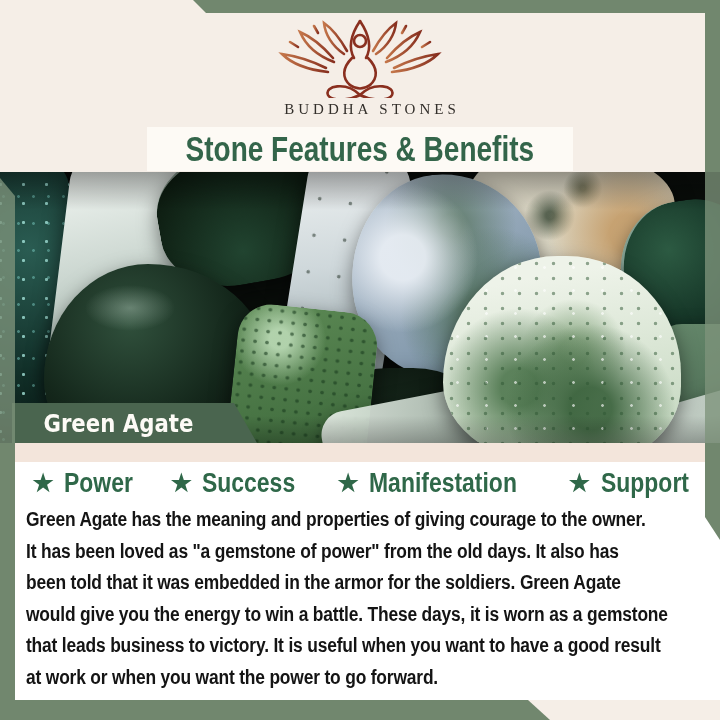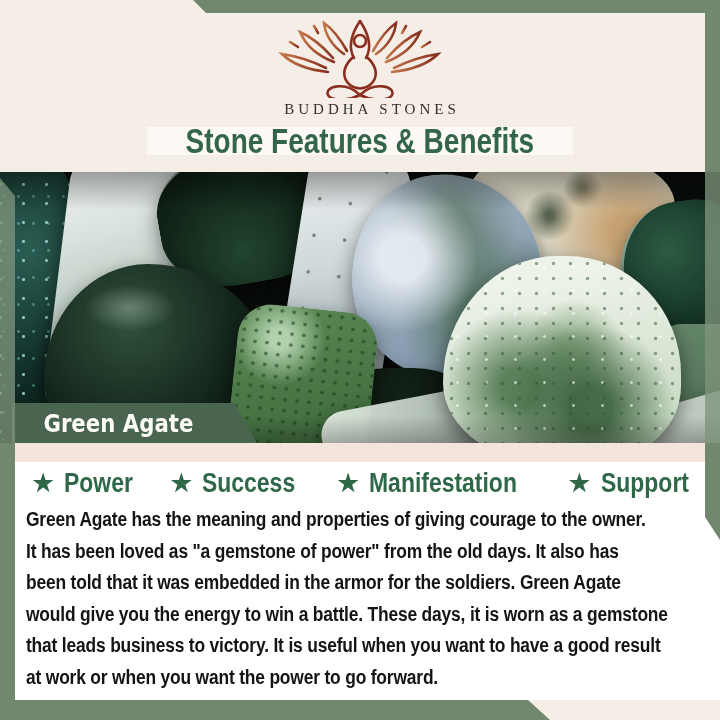--- a/index.html
+++ b/index.html
@@ -22,21 +22,21 @@
     clip-path:polygon(0 6px,15px 24px,15px 271px,0 271px);}
   .photo-strip-right{left:705px;top:172px;width:15px;height:271px;}
 
   
   .logo-wrap{left:0;top:18px;width:720px;text-align:center;}
   .brand-name{left:0;top:101px;width:720px;text-align:center;
     font-family:"Liberation Serif",serif;font-size:15px;letter-spacing:4px;
     color:#332f2b;font-weight:400;padding-left:12px;}
 
   
-  .title-band{left:147px;top:127px;width:426px;height:28px;background:#fdfaf5;
+  .title-band{left:147px;top:127px;width:426px;height:44px;background:#fdfaf5;
     display:flex;align-items:center;justify-content:center;}
   .title-band span{display:inline-block;white-space:nowrap;
     font-size:35px;font-weight:700;color:var(--title_green,#33654a);
     transform:scaleX(.8);transform-origin:center;}
 
   
   .photo{left:0;top:172px;width:720px;height:271px;background:#0a0e0b;overflow:hidden;}
   .stone{position:absolute;box-shadow:0 8px 20px rgba(0,0,0,.5);}
   .s1{left:-34px;top:-16px;width:104px;height:310px;border-radius:36px;
       background:radial-gradient(circle at 60% 30%,#2a5c52,#123029 55%,#081511 90%);

